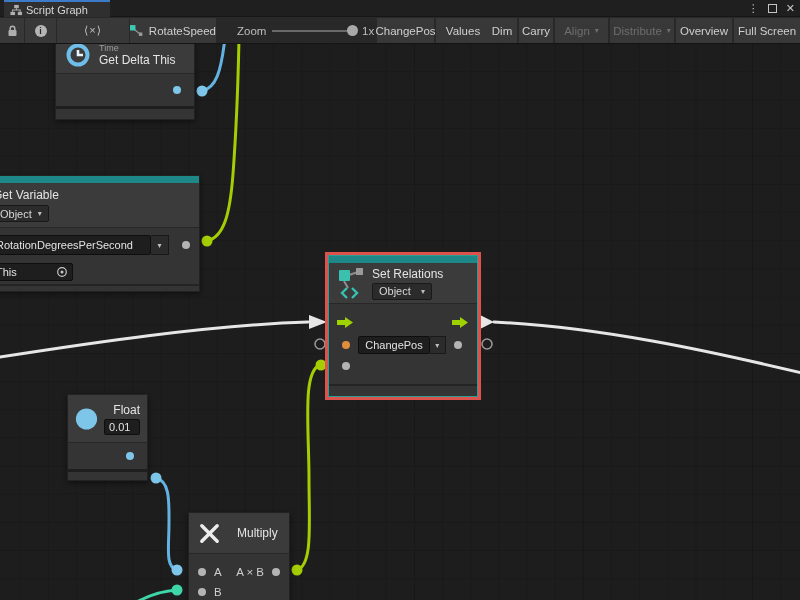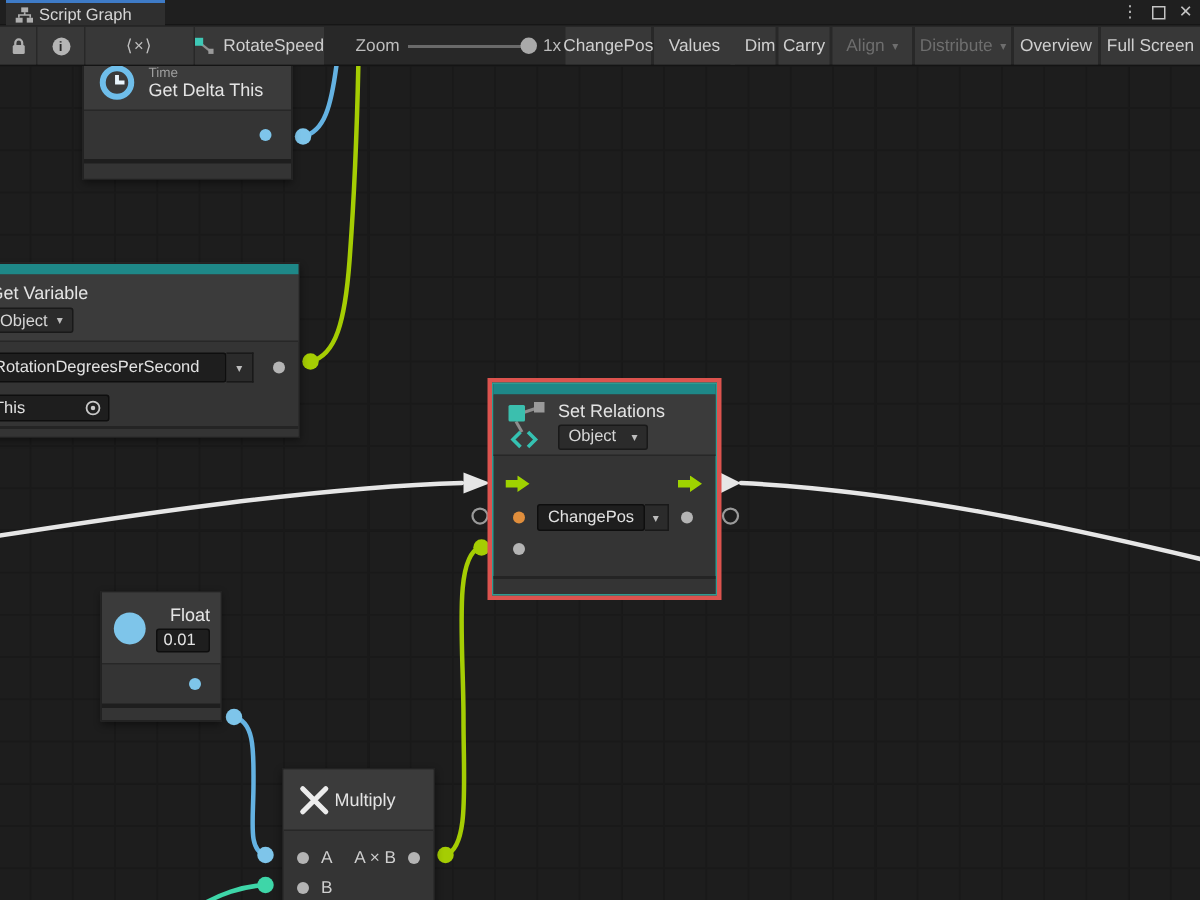--- a/index.html
+++ b/index.html
@@ -97,21 +97,21 @@
   #n-sv .node-footer { height:12px; }
 
   
   #n-fl { left:67px; top:350px; width:81px; }
   #n-fl .node-header { height:48px; gap:6px; padding:0 7px; }
   #n-fl .body { height:26px; display:flex; align-items:center; justify-content:flex-end; padding-right:13px; }
   #n-fl .node-footer { height:11px; border-top:3px solid #1E1E1E; }
 
   
   #n-mul { left:188px; top:468px; width:102px; height:132px; }
-  #n-mul .node-header { height:41px; gap:2px; }
+  #n-mul .node-header { height:41px; gap:16px; }
   #n-mul .body { padding-top:8px; }
 </style>
 </head>
 <body>
 
 <div class="app">
 
   <div class="tabbar">
     <div class="tab">
       <svg width="12" height="12" viewBox="0 0 13 12">
@@ -154,21 +154,21 @@
     <div class="slider-track"></div>
     <div class="slider-handle"></div>
     <div class="tlabel" style="left:362px;">1x</div>
 
     <div class="tbtn" style="left:377px;width:57px;">
         <span>ChangePos</span>
       </div>
     <div class="tbtn" style="left:436px;width:54px;">
         <span>Values</span>
       </div>
-    <div class="tbtn" style="left:487px;width:30px;justify-content:flex-end;">
+    <div class="tbtn" style="left:487px;width:30px;">
         <span>Dim</span>
       </div>
     <div class="tbtn" style="left:519px;width:34px;">
         <span>Carry</span>
       </div>
     <div class="tbtn disabled" style="left:555px;width:53px;">
       <span>Align</span>
         <span class="caret">▾</span>
     </div>
     <div class="tbtn disabled" style="left:610px;width:64px;">

